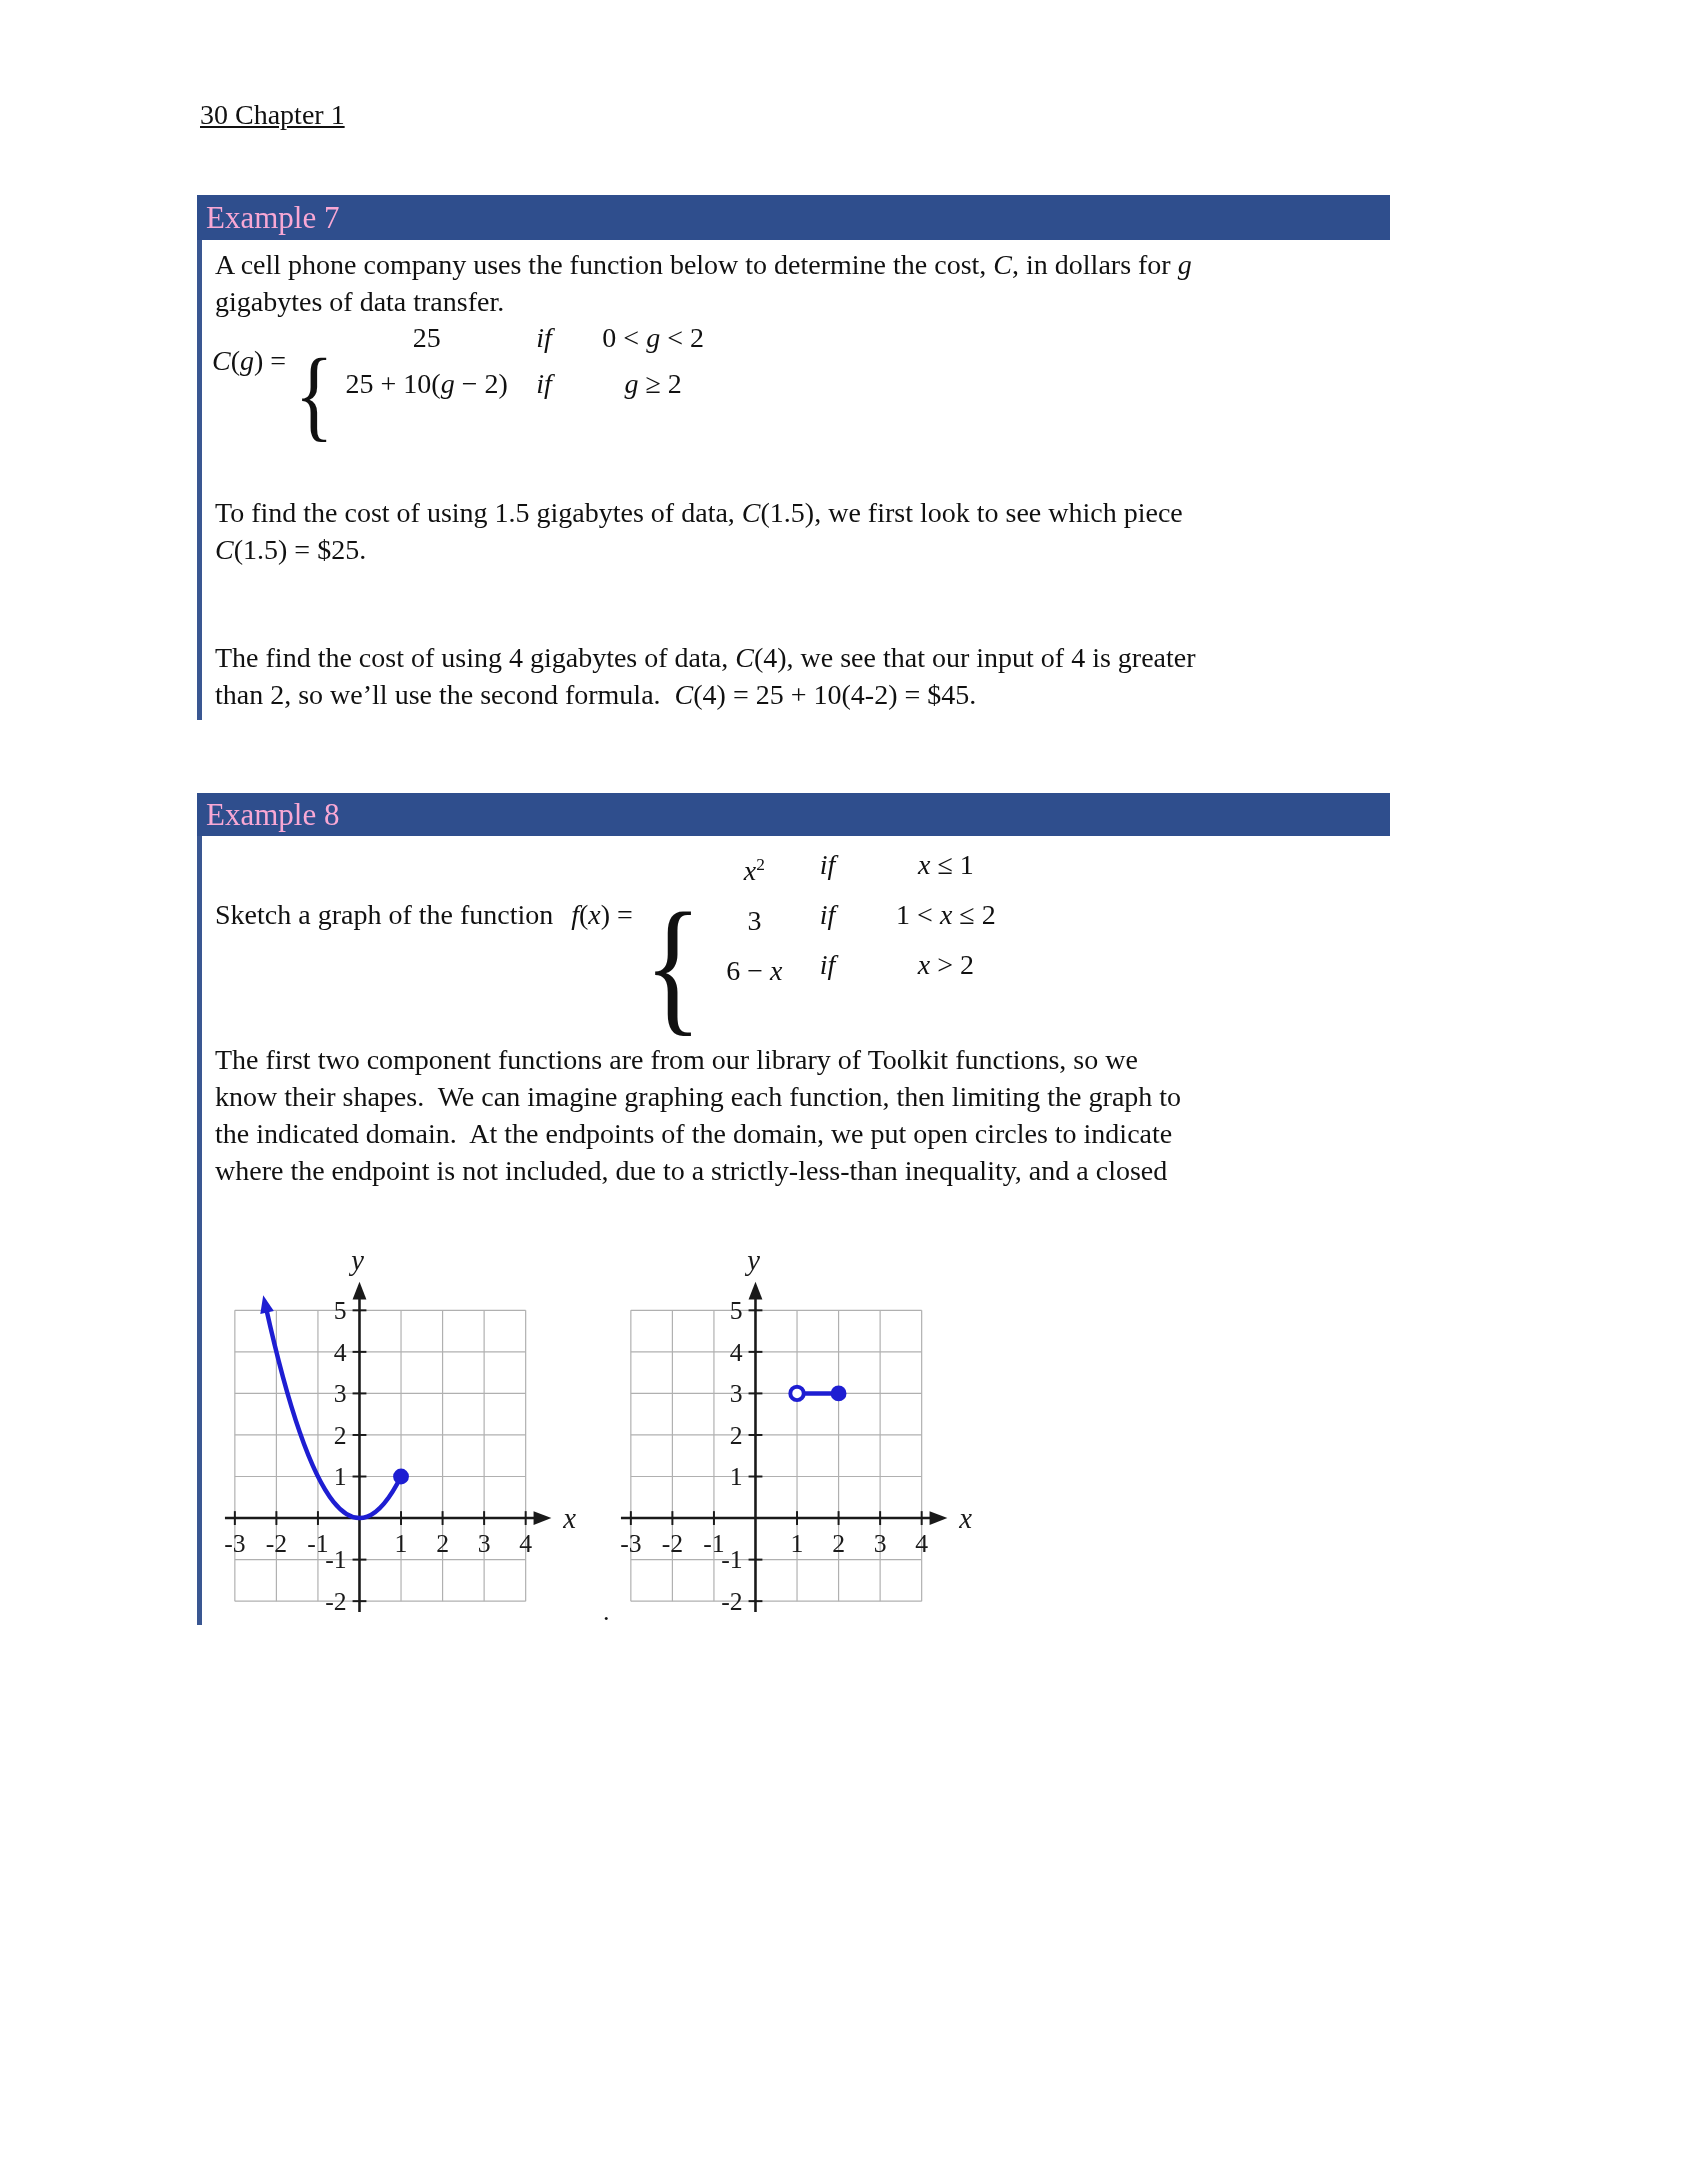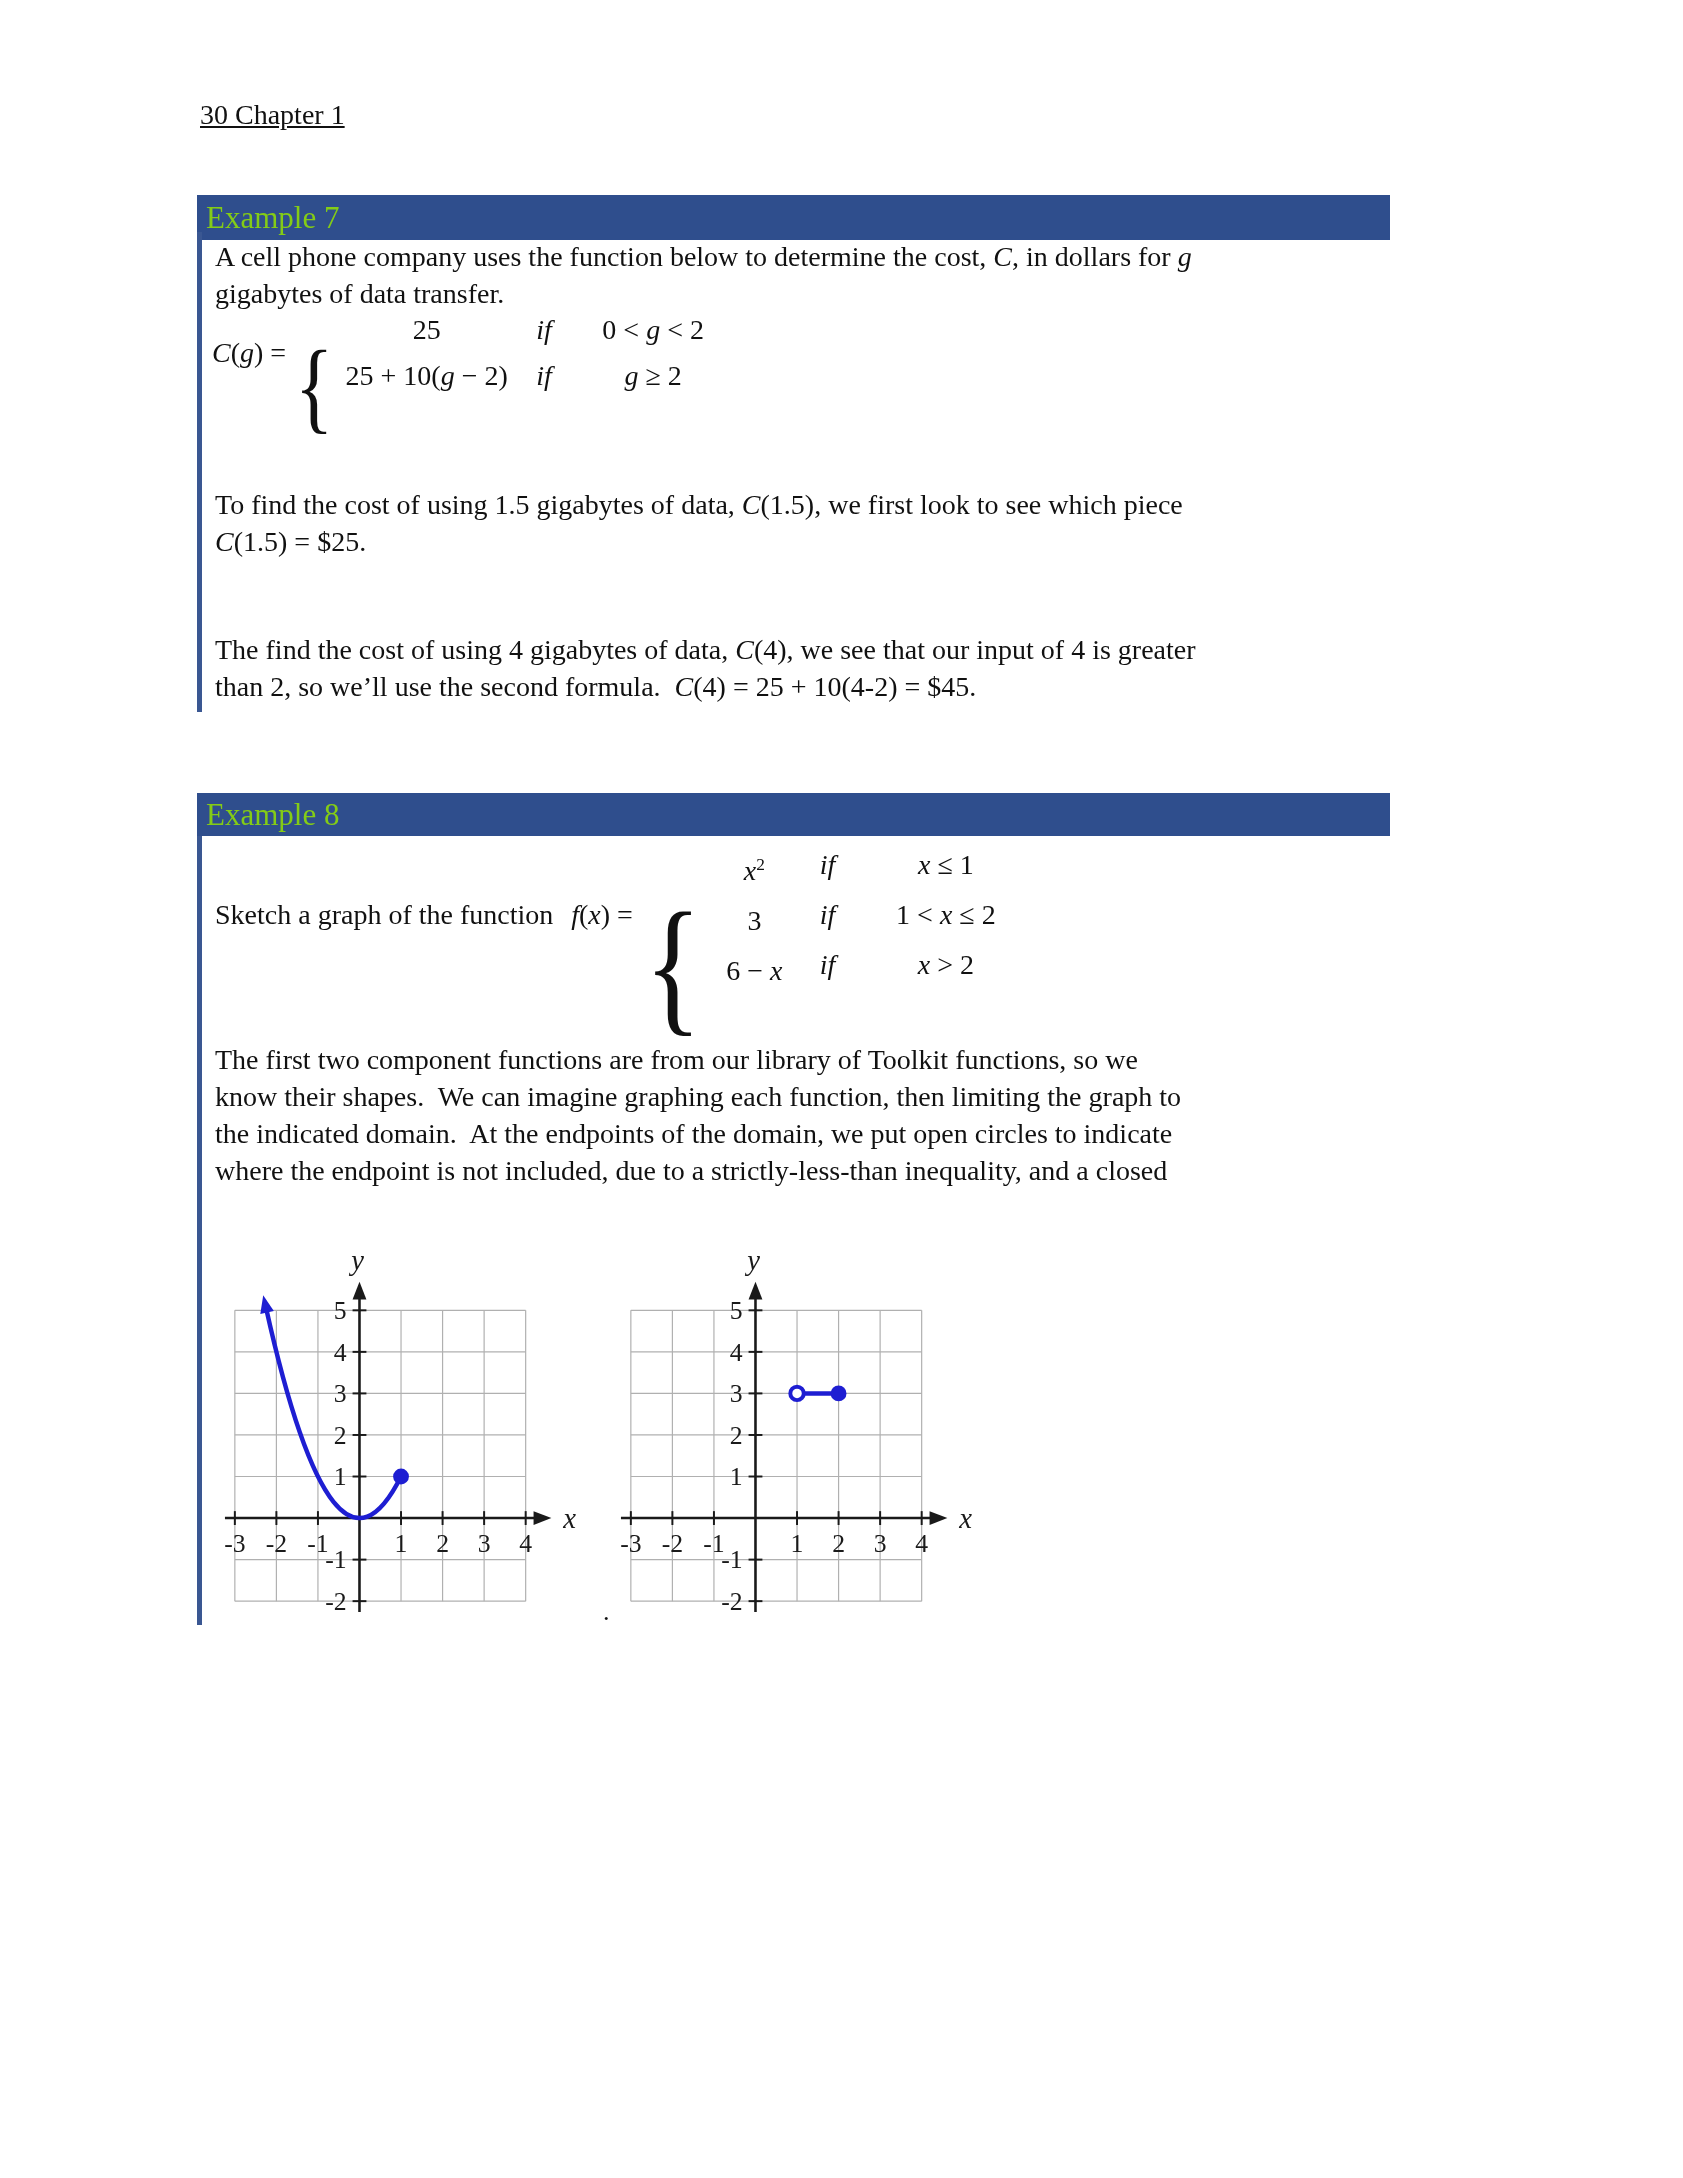--- a/index.html
+++ b/index.html
@@ -1,24 +1,24 @@
 <!DOCTYPE html>
 <html style="--bar: #2f4e8d; --border: #3a5792;"><head>
 <meta charset="utf-8">
 <style>
   html,body{margin:0;padding:0;background:#ffffff;}
   body{width:1683px;height:2178px;position:relative;overflow:hidden;
        font-family:"Liberation Serif",serif;color:#111;}
   .page-header{position:absolute;left:200px;top:99px;font-size:28px;white-space:nowrap;text-decoration:underline;}
   .ex-bar{position:absolute;left:197px;width:1193px;height:45px;background:var(--bar,#2f4e8d);
-          color:#84cc16;font-size:31px;display:flex;align-items:center;box-sizing:border-box;padding-left:9px;}
+          color:#f9a8d4;font-size:31px;display:flex;align-items:center;box-sizing:border-box;padding-left:9px;}
   #ex8-bar{top:793px;height:43px;}
   #ex7-bar{top:195px;}
   .ex-box{position:absolute;left:197px;width:1193px;border-left:5px solid var(--border,#3a5792);box-sizing:border-box;}
-  #ex7-box{top:232px;height:480px;}
+  #ex7-box{top:240px;height:480px;}
   #ex8-box{top:836px;height:789px;}
   .tblock{position:absolute;font-size:28px;line-height:37px;white-space:nowrap;}
   .tline{white-space:nowrap;}
   
   .pw{position:absolute;display:flex;align-items:center;}
   #ex7-formula{left:10px;top:73px;height:95px;}
   #ex8-formula{left:13px;top:2px;height:154px;}
   .pw-lead{font-size:28px;margin-right:18px;}
   .pw-lhs{font-size:28px;margin-right:4px;}
   .brace{line-height:0;transform:translateY(0.33em) scaleX(0.8);font-weight:400;}

